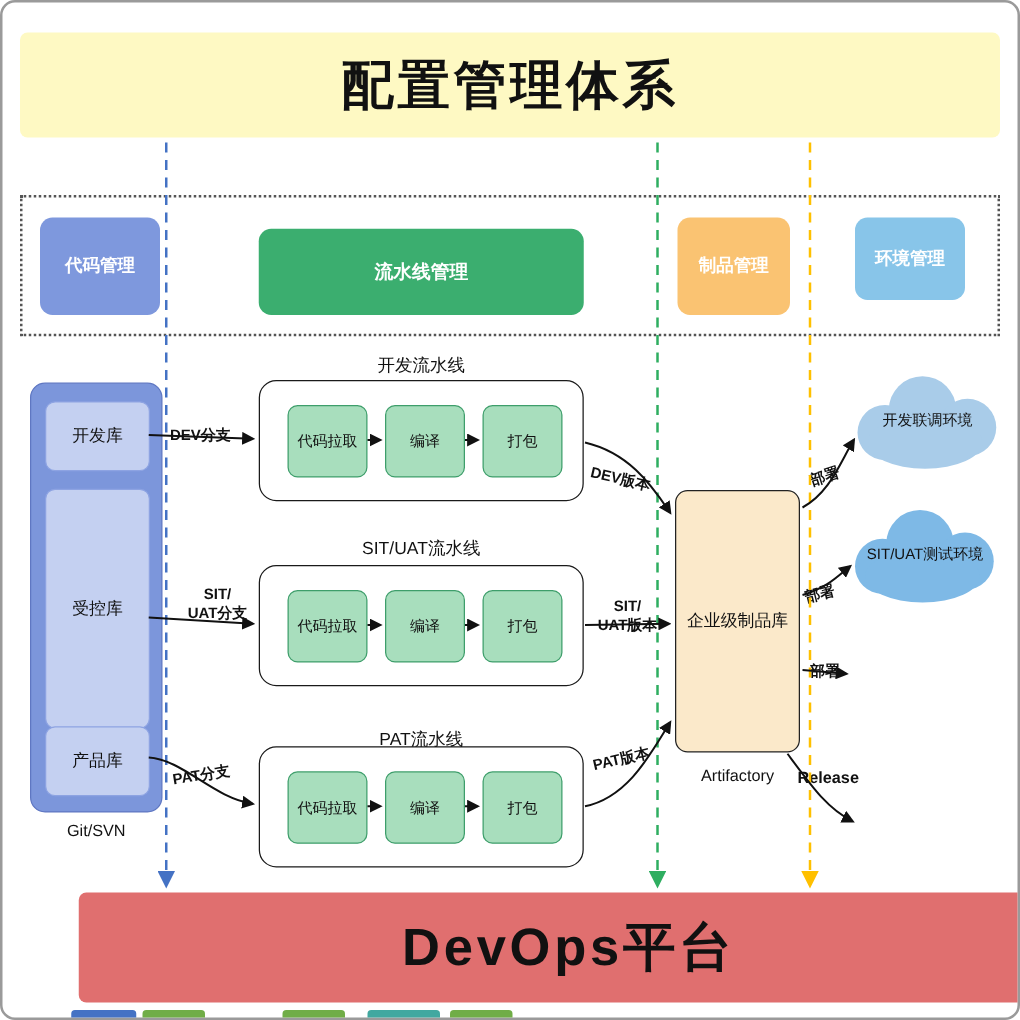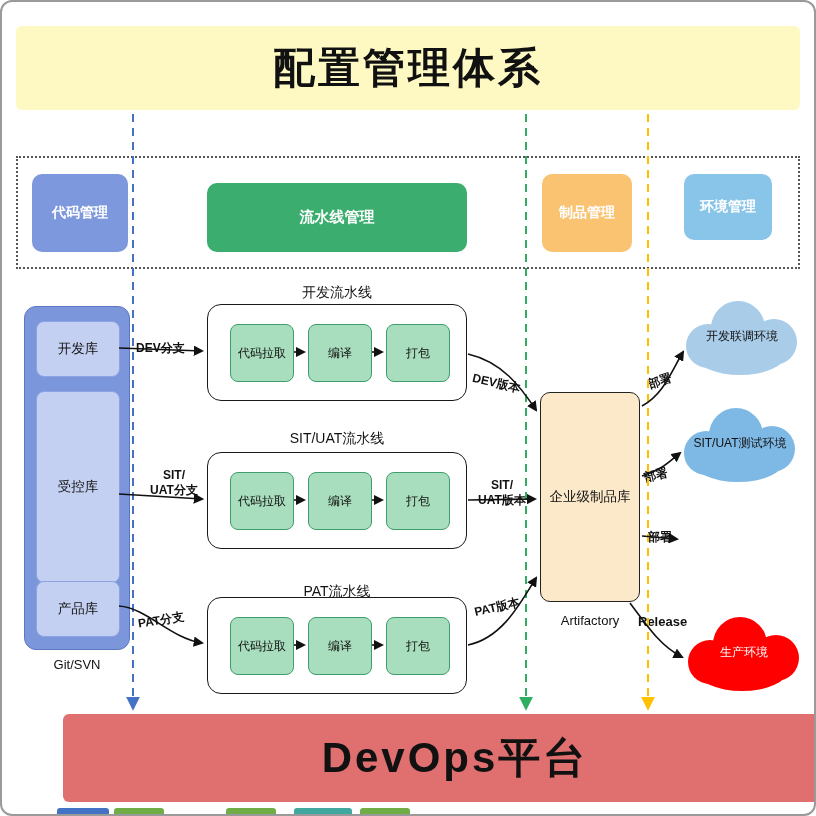--- a/index.html
+++ b/index.html
@@ -181,31 +181,20 @@
         <circle cx="36" cy="56" r="22"></circle>
           <circle cx="66" cy="38" r="27"></circle>
         <circle cx="102" cy="52" r="23"></circle>
           <ellipse cx="68" cy="64" rx="46" ry="21"></ellipse>
       </g>
     </svg>
     <div class="cloud-label">SIT/UAT测试环境</div>
   </div>
 
 
-  <div class="env env-white" style="left:672px; top:604px;">
-    <svg width="140" height="92" viewBox="0 0 140 92">
-      <g fill="#FF0000">
-        <circle cx="36" cy="56" r="22"></circle>
-          <circle cx="66" cy="38" r="27"></circle>
-        <circle cx="102" cy="52" r="23"></circle>
-          <ellipse cx="68" cy="64" rx="46" ry="21"></ellipse>
-      </g>
-    </svg>
-    <div class="cloud-label">生产环境</div>
-  </div>
 
   <div class="banner banner-bottom">
     <span>DevOps平台</span>
   </div>
 
   <div class="peek" style="left:55px; width:52px; background:#4472C4;"></div>
   <div class="peek" style="left:112px; width:50px; background:#70AD47;"></div>
   <div class="peek" style="left:224px; width:50px; background:#70AD47;"></div>
   <div class="peek" style="left:292px; width:58px; background:#41A8A0;"></div>
   <div class="peek" style="left:358px; width:50px; background:#70AD47;"></div>

